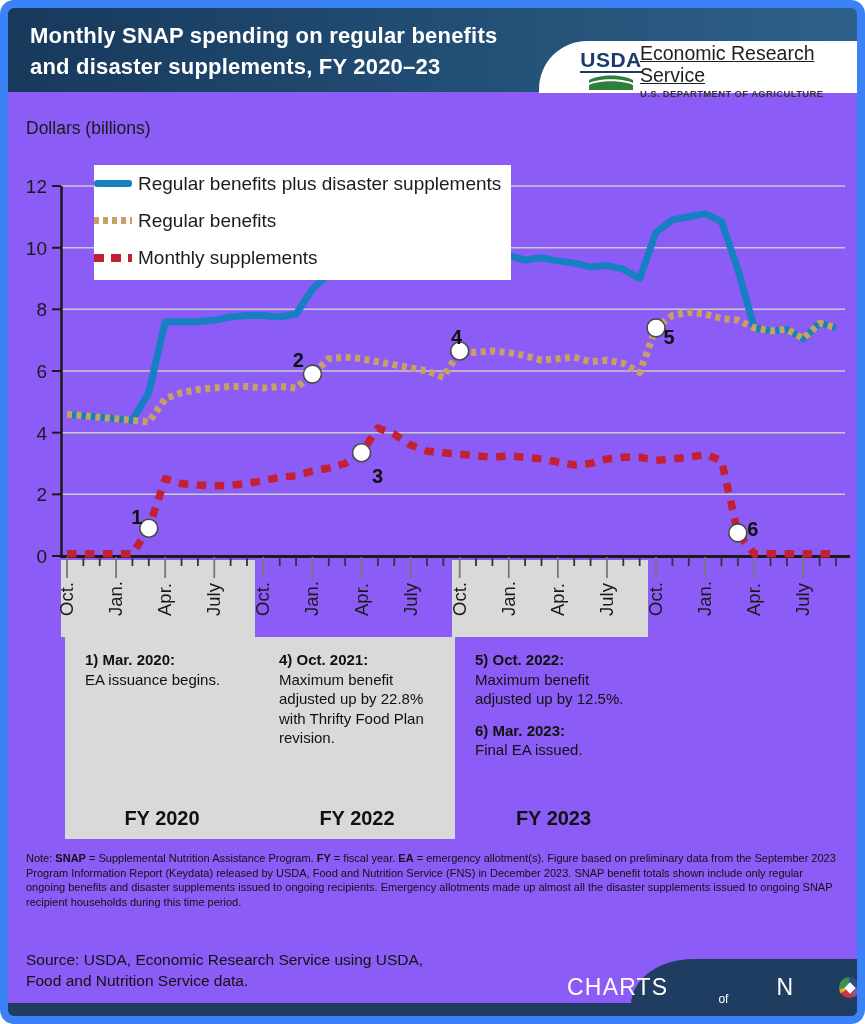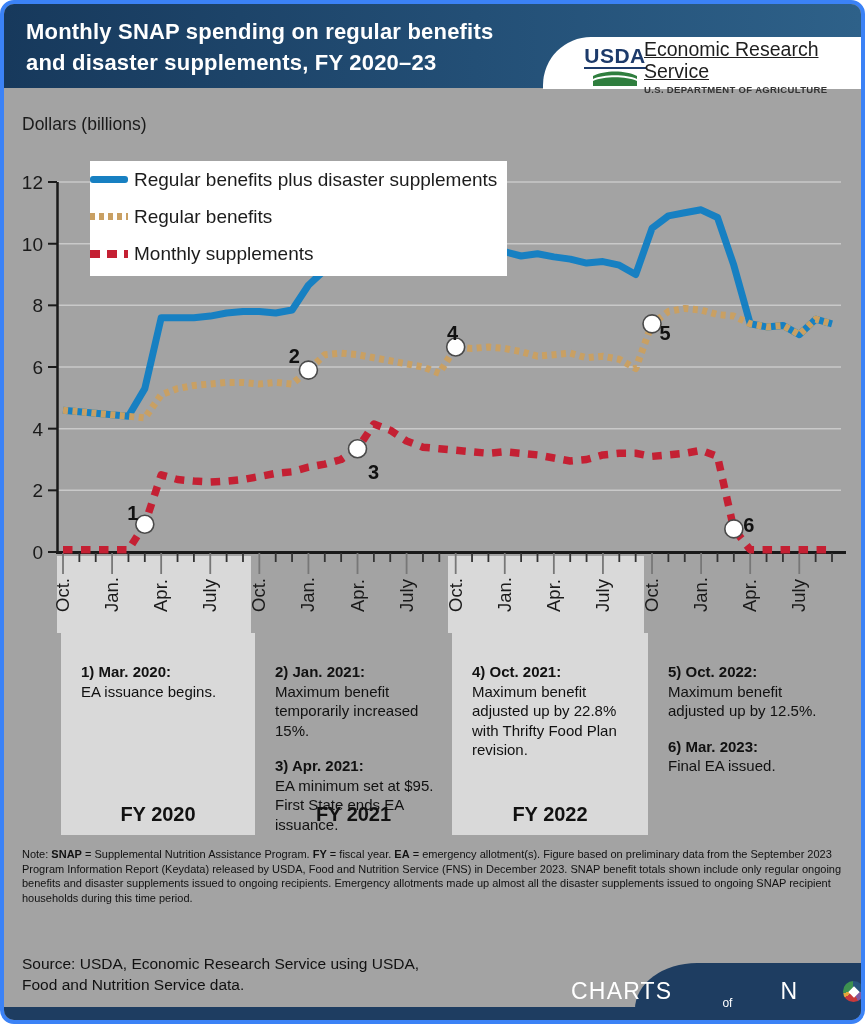--- a/index.html
+++ b/index.html
@@ -1,18 +1,18 @@
 <!DOCTYPE html>
 <html><head>
 <meta charset="utf-8">
 <style>
   html,body{margin:0;padding:0;background:#fff;}
   .frame{
     width:865px;height:1024px;box-sizing:border-box;position:relative;
-    border:4px solid #3b82f6;border-radius:14px;overflow:hidden;background:#a3a3a3;
+    border:8px solid #3b82f6;border-radius:14px;overflow:hidden;background:#8b5cf6;
     font-family:"Liberation Sans", sans-serif;color:#111;
   }
   
   header{position:relative;height:84px;background:linear-gradient(90deg,#17395c 0%,#234f76 55%,#2e6189 100%);}
   .title{margin:0;padding:12px 0 0 22px;font-size:22px;line-height:1.42;font-weight:bold;color:#fff;white-space:pre-line;letter-spacing:.2px;}
   .logo-panel{position:absolute;right:0;top:33px;width:318px;height:52px;background:#fff;border-top-left-radius:48px;
     display:flex;align-items:center;box-sizing:border-box;padding:8px 0 0 44px;gap:1px;}
   .usda-mark{display:flex;flex-direction:column;align-items:center;width:56px;}
   .usda-text{font-weight:bold;font-size:21px;color:#1c3a6a;line-height:1;border-bottom:2px solid #1c3a6a;padding-bottom:1px;letter-spacing:.5px;}
   .usda-field{margin-top:2px;}
@@ -25,21 +25,21 @@
   svg text{font-family:"Liberation Sans",sans-serif;}
   .legend{position:absolute;left:86px;top:8px;background:#fff;padding:0 10px 4px 0;}
   .legend-item{display:flex;align-items:center;height:37px;}
   .swatch{width:38px;height:7px;margin-right:6px;flex:none;border-radius:3px;}
   .legend-label{font-size:19px;color:#1c1c1c;}
   
   .bands{display:flex;margin-left:57px;width:784px;height:202px;}
   .band{position:relative;box-sizing:border-box;padding:13px 12px 0 20px;}
   .band.shaded{background:#d9d9d9;}
   .ann{margin-bottom:12px;font-size:15px;line-height:1.3;color:#111;}
-  .ann-h{font-weight:bold;margin-top:16px;}
+  .ann-h{font-weight:bold;}
   .fy-label{position:absolute;bottom:9px;left:0;right:0;text-align:center;font-weight:bold;font-size:20px;color:#111;}
   
   .note{margin:12px 14px 0 18px;font-size:11px;line-height:1.32;color:#111;}
   footer{position:absolute;bottom:0;left:0;right:0;height:72px;}
   .source{margin:6px 0 0 18px;font-size:15.5px;line-height:1.35;color:#111;white-space:pre-line;}
   .footer-strip{position:absolute;left:0;right:0;bottom:0;height:13px;background:#1e3d61;}
   .con-panel{position:absolute;right:0;bottom:0;width:226px;height:57px;background:#1e3d61;border-top-left-radius:62px 46px;
     display:flex;align-items:center;justify-content:center;padding-left:16px;box-sizing:border-box;color:#fff;gap:44px;}
   .con-charts,.con-n,.con-te{font-size:23px;letter-spacing:1.2px;}
   .con-of{font-size:12px;margin:22px 4px 0 6px;}
@@ -198,47 +198,37 @@
     </div>
 
     <div class="bands" id="bands">
         <div class="band shaded" style="width: 194px;">
           <div class="ann">
             <div class="ann-h">1) Mar. 2020:</div>
             <div class="ann-b">EA issuance begins.</div>
           </div>
           <div class="fy-label">FY 2020</div>
         </div>
-        <div class="band" style="width: 197px;">
-          <div class="ann">
-            <div class="ann-h">2) Jan. 2021:</div>
-            <div class="ann-b">Maximum benefit temporarily increased 15%.</div>
-          </div>
-          <div class="ann">
-            <div class="ann-h">3) Apr. 2021:</div>
-            <div class="ann-b">EA minimum set at $95. First State ends EA issuance.</div>
-          </div>
-          <div class="fy-label">FY 2021</div>
-        </div>
         <div class="band shaded" style="width: 196px;">
           <div class="ann">
             <div class="ann-h">4) Oct. 2021:</div>
             <div class="ann-b">Maximum benefit adjusted up by 22.8% with Thrifty Food Plan revision.</div>
           </div>
           <div class="fy-label">FY 2022</div>
         </div>
         <div class="band" style="width: 197px;">
           <div class="ann">
             <div class="ann-h">5) Oct. 2022:</div>
             <div class="ann-b">Maximum benefit adjusted up by 12.5%.</div>
           </div>
           <div class="ann">
             <div class="ann-h">6) Mar. 2023:</div>
             <div class="ann-b">Final EA issued.</div>
           </div>
+          <div class="fy-label">FY 2023</div>
         </div>
       </div>
 
     <p class="note" id="note"><span>Note: </span><b>SNAP</b><span> = Supplemental Nutrition Assistance Program. </span><b>FY</b><span> = fiscal year. </span><b>EA</b><span> = emergency allotment(s). Figure based on preliminary data from the September 2023 Program Information Report (Keydata) released by USDA, Food and Nutrition Service (FNS) in December 2023. SNAP benefit totals shown include only regular ongoing benefits and disaster supplements issued to ongoing recipients. Emergency allotments made up almost all the disaster supplements issued to ongoing SNAP recipient households during this time period.</span></p>
   </main>
 
   <footer>
     <p class="source">Source: USDA, Economic Research Service using USDA,
 Food and Nutrition Service data.</p>
     <div class="footer-strip"></div>

